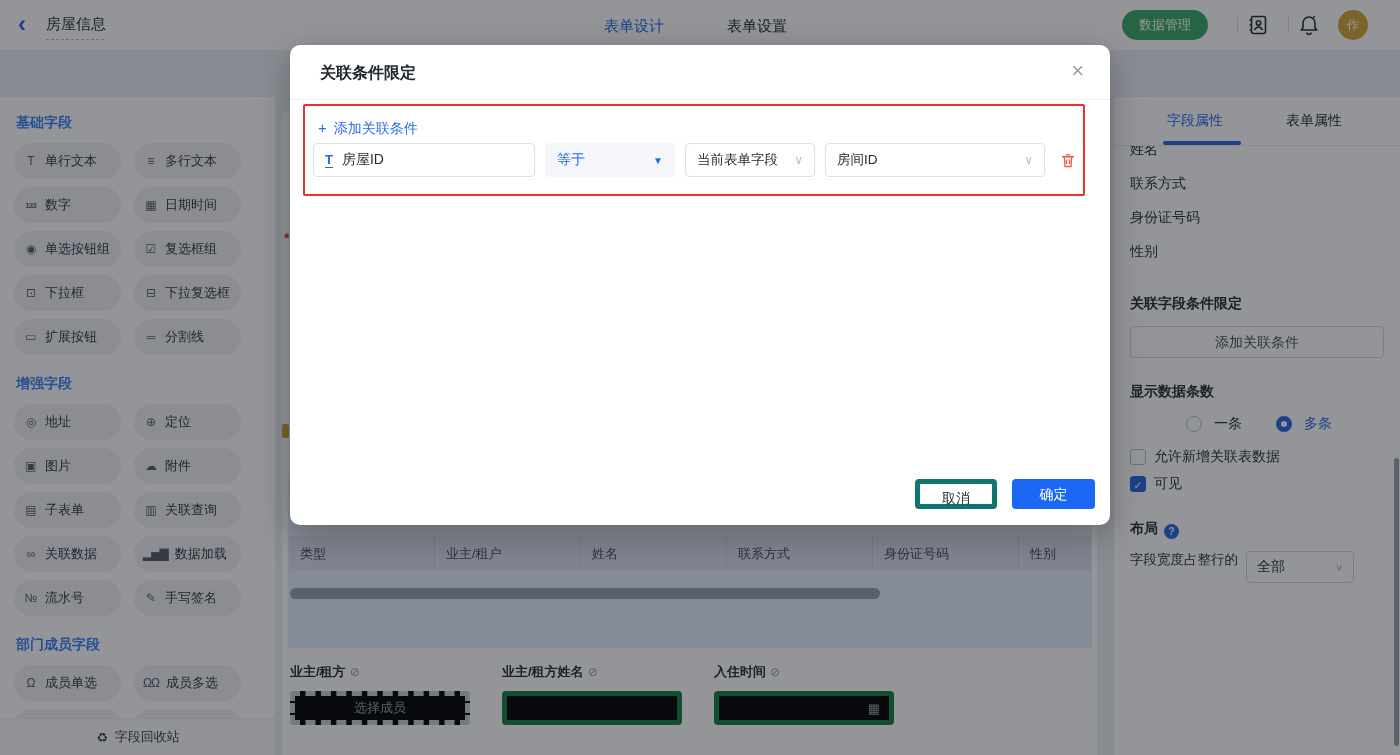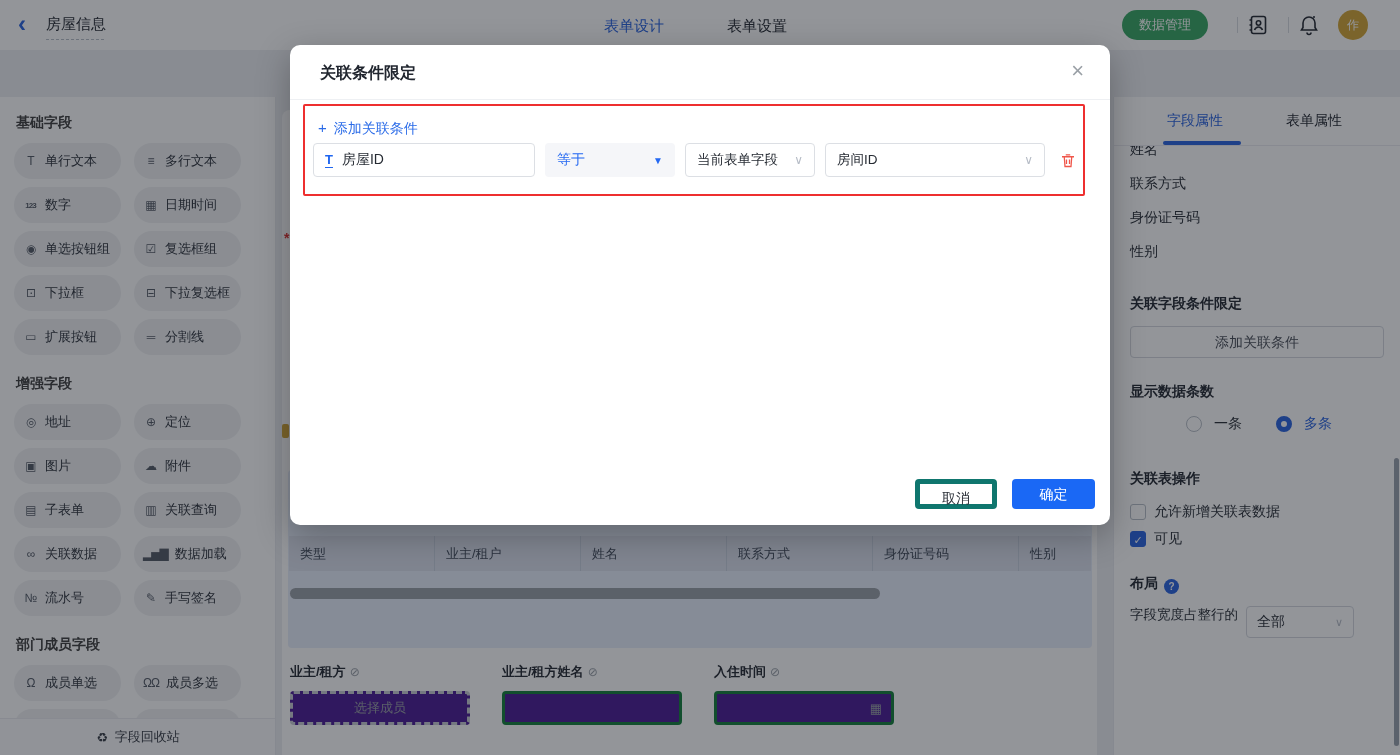--- a/index.html
+++ b/index.html
@@ -21,21 +21,21 @@
   
   .toolbar { position:absolute; left:0; top:50px; width:1400px; height:47px; background:#fff; border-bottom:1px solid #e7e9ee; z-index:1; }
   .toolitem { position:absolute; top:15px; font-size:14px; color:#2a64e0; cursor:pointer; white-space:nowrap; }
   .toolitem .ticon { display:inline-block; margin-right:6px; font-size:12px; }
   .btn-preview { position:absolute; left:1176px; top:8px; width:68px; height:30px; border:1px solid #2a64e0; border-radius:16px; color:#2a64e0; background:#fff; font-size:13px; text-align:center; line-height:28px; cursor:pointer; }
   .btn-save { position:absolute; left:1259px; top:8px; width:66px; height:30px; border-radius:16px; background:#2b58cf; color:#fff; font-size:13px; text-align:center; line-height:30px; cursor:pointer; }
   .btn-share { position:absolute; left:1338px; top:8px; width:30px; height:30px; border-radius:50%; border:1px solid #c6d2ec; background:#fff; cursor:pointer; display:flex; align-items:center; justify-content:center; }
 
   
   .sidebar { position:absolute; left:0; top:97px; width:276px; height:658px; background:#fff; border-right:1px solid #e7e9ee; overflow:hidden; }
-  .sec-title { font-size:14px; font-weight:700; color:#404040; padding:20px 16px 11px; }
+  .sec-title { font-size:14px; font-weight:700; color:#3b82f6; padding:20px 16px 11px; }
   .sec-title.first { padding-top:17px; }
   .pill-grid { display:grid; grid-template-columns:107px 107px; gap:8px 13px; padding:0 14px; }
   .pill { height:36px; border-radius:18px; background:#f0f1f3; display:flex; align-items:center; gap:7px; padding:0 9px; cursor:grab; overflow:hidden; }
   .picon { min-width:15px; text-align:center; font-size:12px; color:#555b66; white-space:nowrap; letter-spacing:-1px; }
   .picon.tiny { font-size:8px; font-weight:700; }
   .plabel { font-size:13px; color:#2f343d; white-space:nowrap; }
   .recycle-bar { position:absolute; left:0; bottom:0; width:276px; height:37px; background:#fbfbfd; border-top:1px solid #ececf0; display:flex; align-items:center; justify-content:center; gap:7px; font-size:13px; color:#3a3f48; cursor:pointer; }
   .recycle-bar .ricon { font-size:13px; color:#3a3f48; }
 
   
@@ -44,21 +44,21 @@
   .req-star { position:absolute; left:2px; top:120px; color:#e03131; font-size:14px; font-weight:700; }
   .gold-chip { position:absolute; left:0; top:314px; width:7px; height:14px; background:#d4a737; border-radius:2px; }
   .sel-block { position:absolute; left:6px; top:360px; width:804px; height:178px; background:#e8eefb; border-radius:4px; }
   .thead { position:absolute; left:1px; top:66px; width:802px; height:35px; background:#dce2ee; display:flex; overflow:hidden; }
   .th { height:35px; line-height:35px; padding-left:11px; font-size:13px; color:#414a5a; border-right:1px solid #c9d1e0; flex:none; }
   .hscroll { position:absolute; left:2px; top:118px; width:590px; height:11px; border-radius:6px; background:#9aa0a8; cursor:pointer; }
   .fieldrow { position:absolute; left:8px; top:553px; display:flex; gap:32px; }
   .f-item { width:180px; }
   .f-label { font-size:13px; font-weight:700; color:#262b33; margin-bottom:10px; }
   .f-label .eyeoff { font-weight:400; color:#9aa0a8; font-size:12px; margin-left:4px; }
-  .f-input { height:34px; border:3px solid #15803d; border-radius:4px; background:#4c1d95; display:flex; align-items:center; padding:0 9px; }
+  .f-input { height:34px; border:5px solid #15803d; border-radius:4px; background:#000000; display:flex; align-items:center; padding:0 9px; }
   .f-input.dashed { border-style:dashed; border-color:#c9ccd4; justify-content:center; color:#9aa0a8; font-size:13px; }
   .f-input .cal { margin-left:auto; color:#9aa0a8; font-size:13px; }
 
   
   .panel { position:absolute; left:1113px; top:97px; width:287px; height:658px; background:#fff; border-left:1px solid #e7e9ee; overflow:hidden; }
   .ptabs { position:relative; height:49px; border-bottom:1px solid #ececf0; background:#fff; z-index:2; }
   .ptab { position:absolute; top:15px; font-size:14px; cursor:pointer; color:#262b33; }
   .ptab.active { color:#2a64e0; }
   .ptab-underline { position:absolute; left:49px; bottom:0; width:78px; height:4px; border-radius:2px; background:#2a64e0; }
   .pcontent { position:relative; z-index:1; padding:0 16px; }
@@ -299,21 +299,20 @@
       <div class="pbtn">添加关联条件</div>
 
       <div class="psec" style="margin-top:25px">显示数据条数</div>
       <div class="radiorow">
         <span class="radio"></span>
         <span class="rlabel">一条</span>
         <span class="radio on"></span>
         <span class="rlabel on">多条</span>
       </div>
 
-      <div class="psec" style="margin-top:37px">关联表操作</div>
       <div class="checkrow" style="margin-top:15px">
         <span class="checkbox"></span>
         <span class="clabel">允许新增关联表数据</span>
       </div>
 
       <div class="checkrow" style="margin-top:9px">
         <span class="checkbox on">✓</span>
         <span class="clabel">可见</span>
       </div>
 

